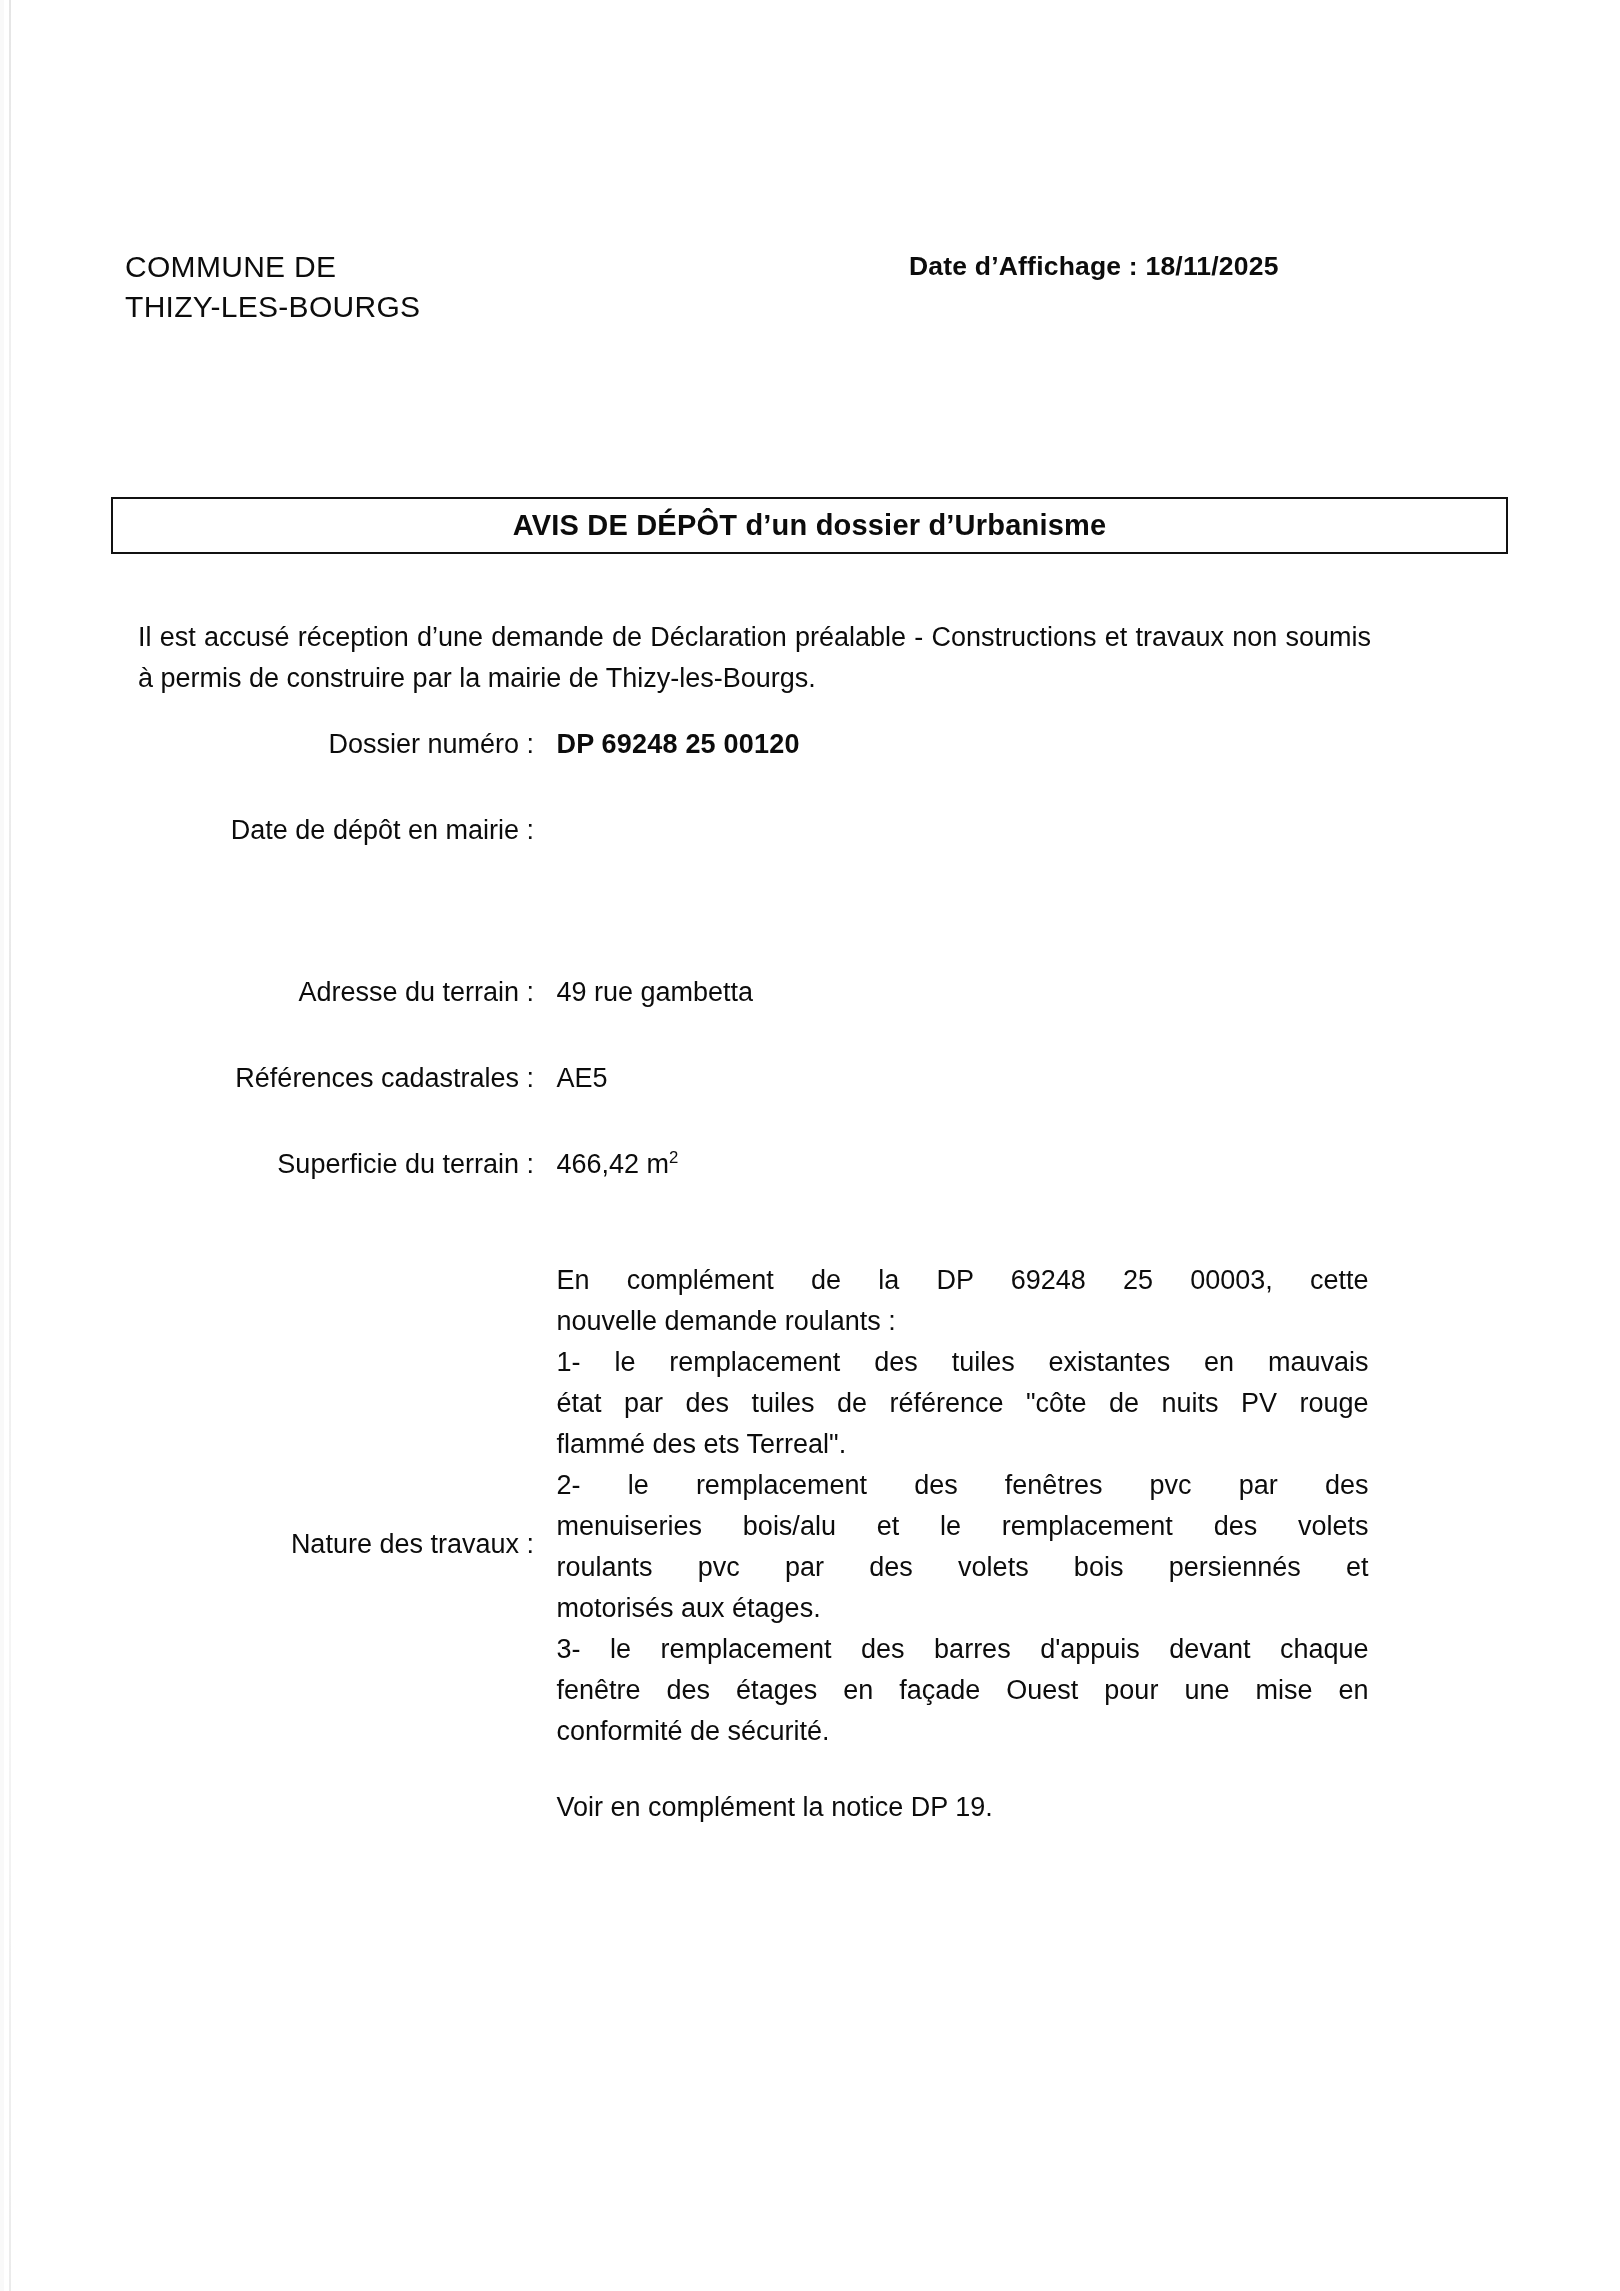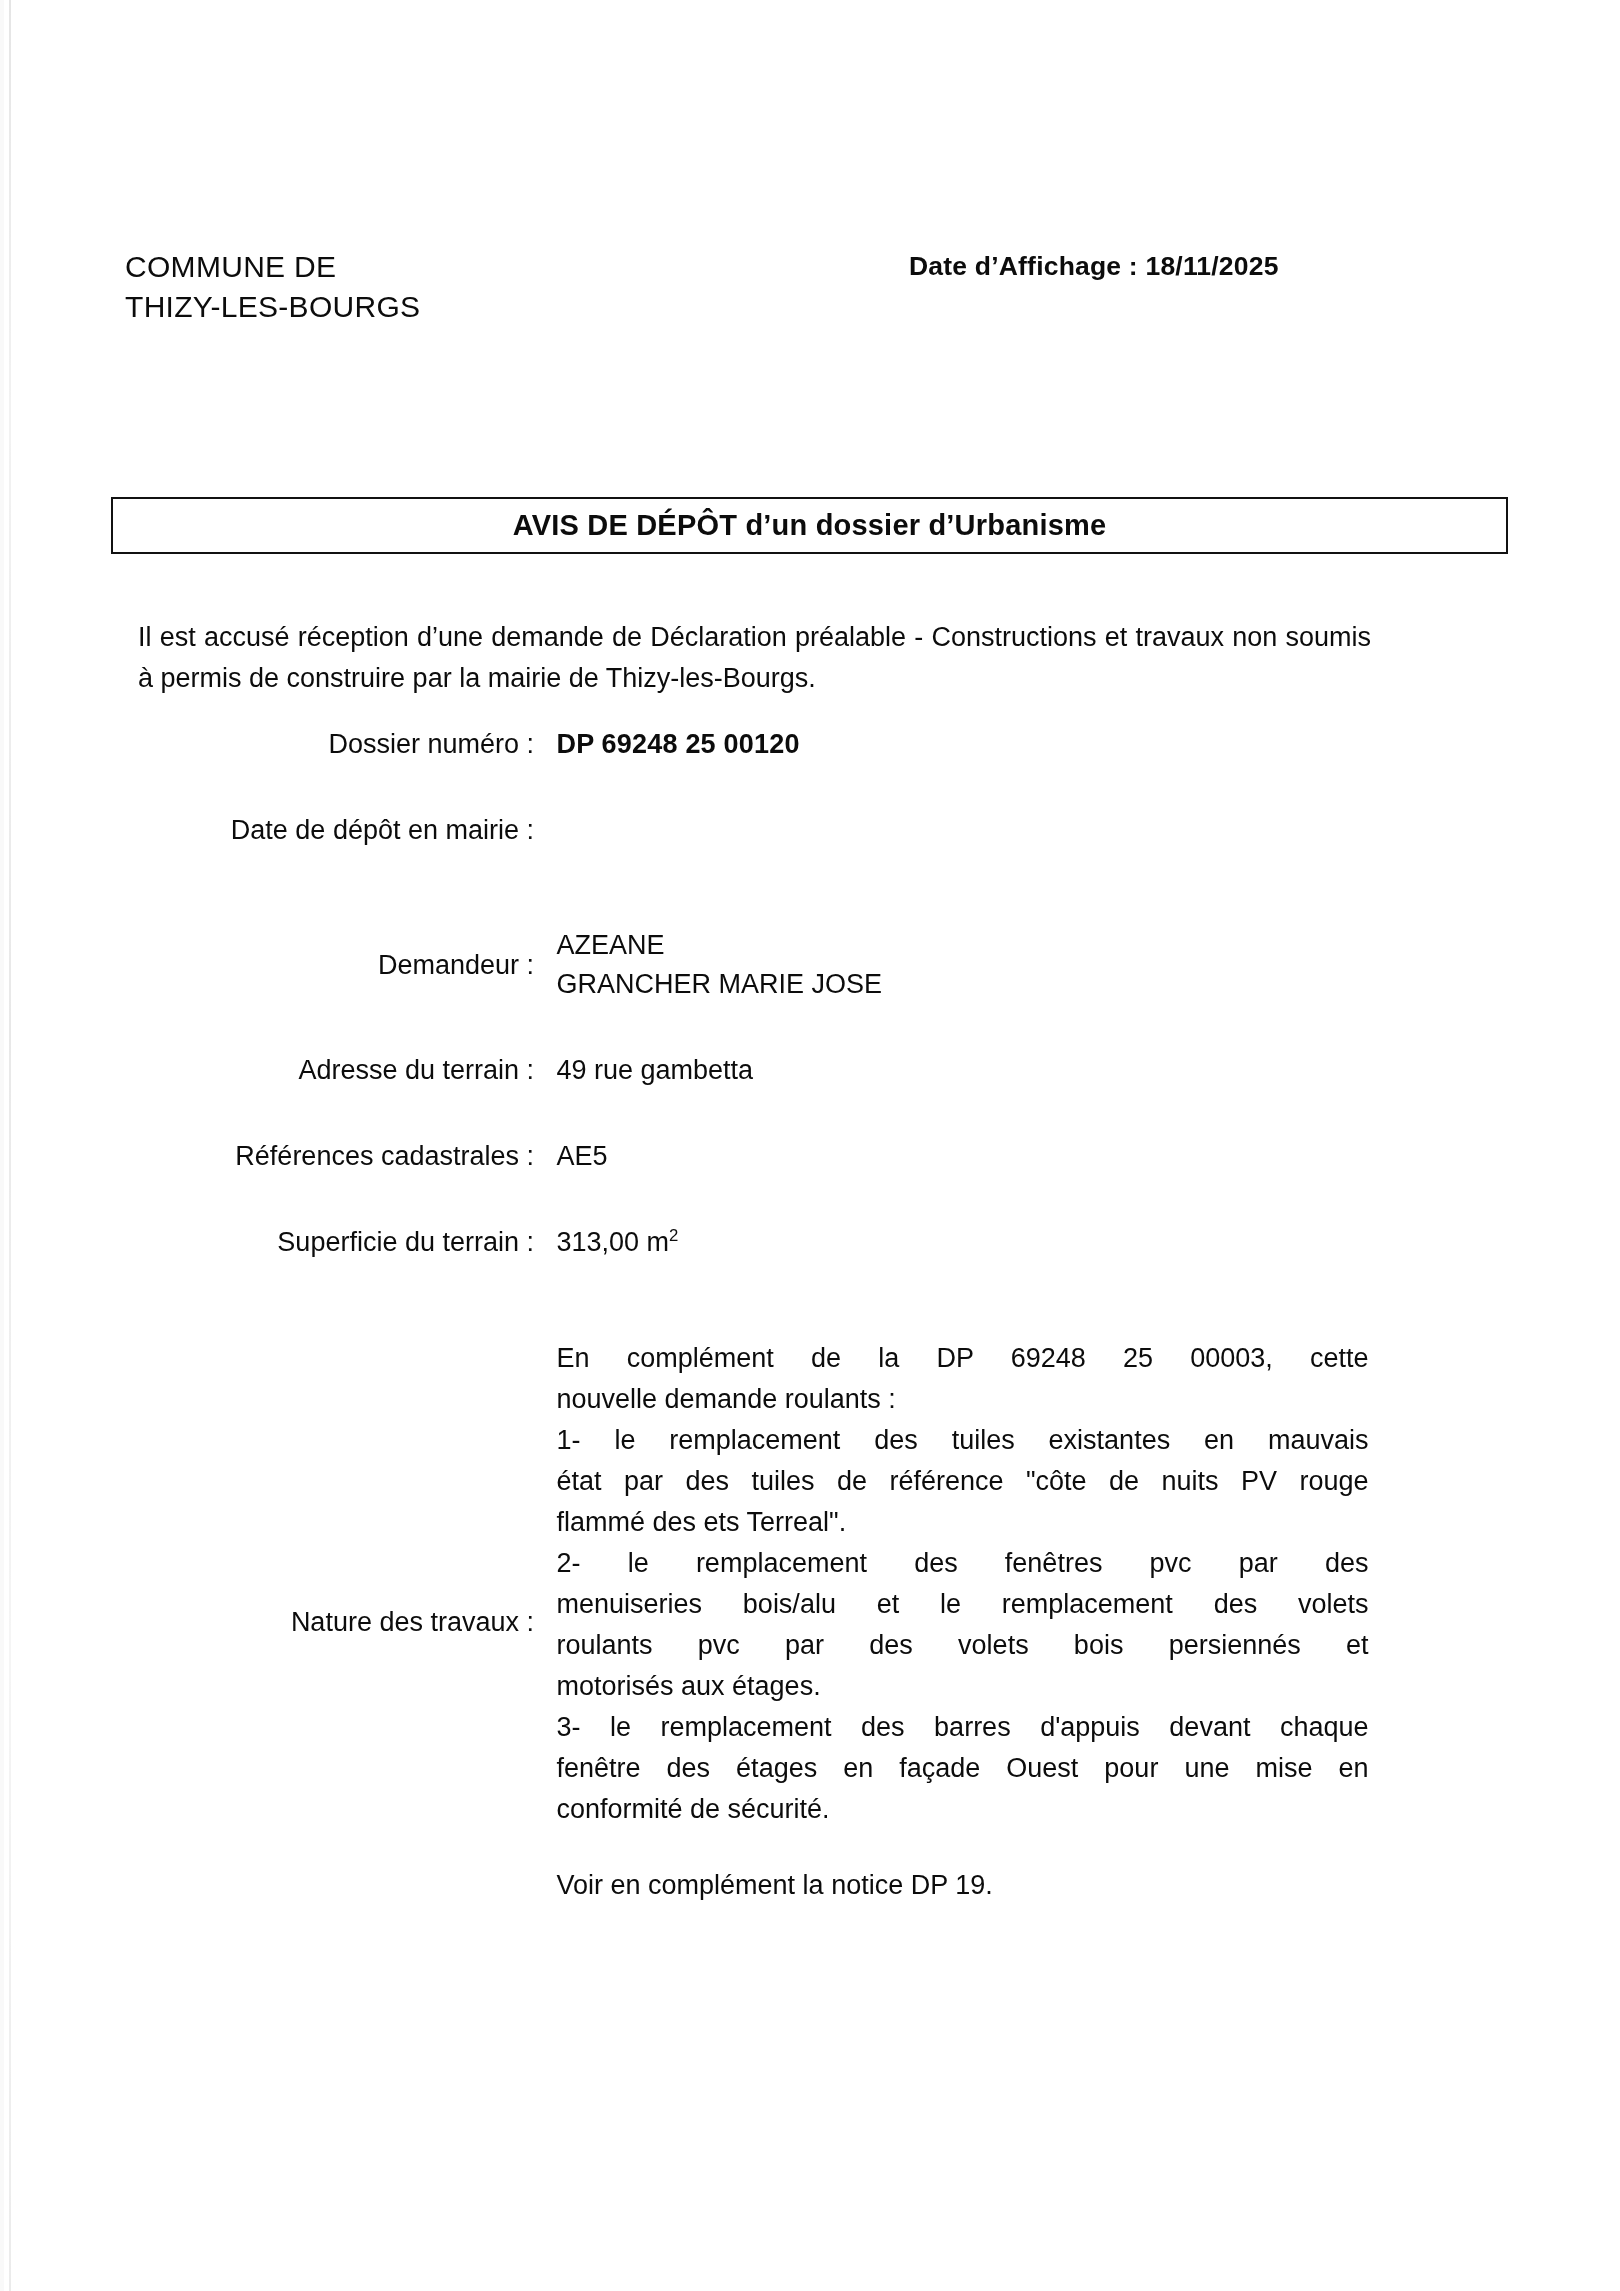--- a/index.html
+++ b/index.html
@@ -189,47 +189,40 @@
     </div>
 
     <div class="spacer-sm"></div>
 
     <div class="field-row">
       <div class="field-label">Date de dépôt en mairie :</div>
     </div>
 
     <div class="spacer-lg"></div>
 
-    <div class="field-row">
-      <div class="field-label">Demandeur :</div>
-      <div class="field-value">
-        <span class="subline">AZEANE</span>
-        <span class="subline">GRANCHER MARIE JOSE</span>
-      </div>
-    </div>
 
     <div class="spacer-sm"></div>
 
     <div class="field-row">
       <div class="field-label">Adresse du terrain :</div>
       <div class="field-value">49 rue gambetta</div>
     </div>
 
     <div class="spacer-sm"></div>
 
     <div class="field-row">
       <div class="field-label">Références cadastrales :</div>
       <div class="field-value">AE5</div>
     </div>
 
     <div class="spacer-sm"></div>
 
     <div class="field-row">
       <div class="field-label">Superficie du terrain :</div>
-      <div class="field-value"><span>313,00 m</span><span class="sup">2</span></div>
+      <div class="field-value"><span>466,42 m</span><span class="sup">2</span></div>
     </div>
 
     <div class="spacer-lg"></div>
 
     <div class="field-row">
       <div class="field-label">Nature des travaux :</div>
       <div class="field-value justified">
         <span class="just-line">En complément de la DP 69248 25 00003, cette</span>
         <span class="last-line">nouvelle demande roulants :</span>
         <span class="just-line">1- le remplacement des tuiles existantes en mauvais</span>

